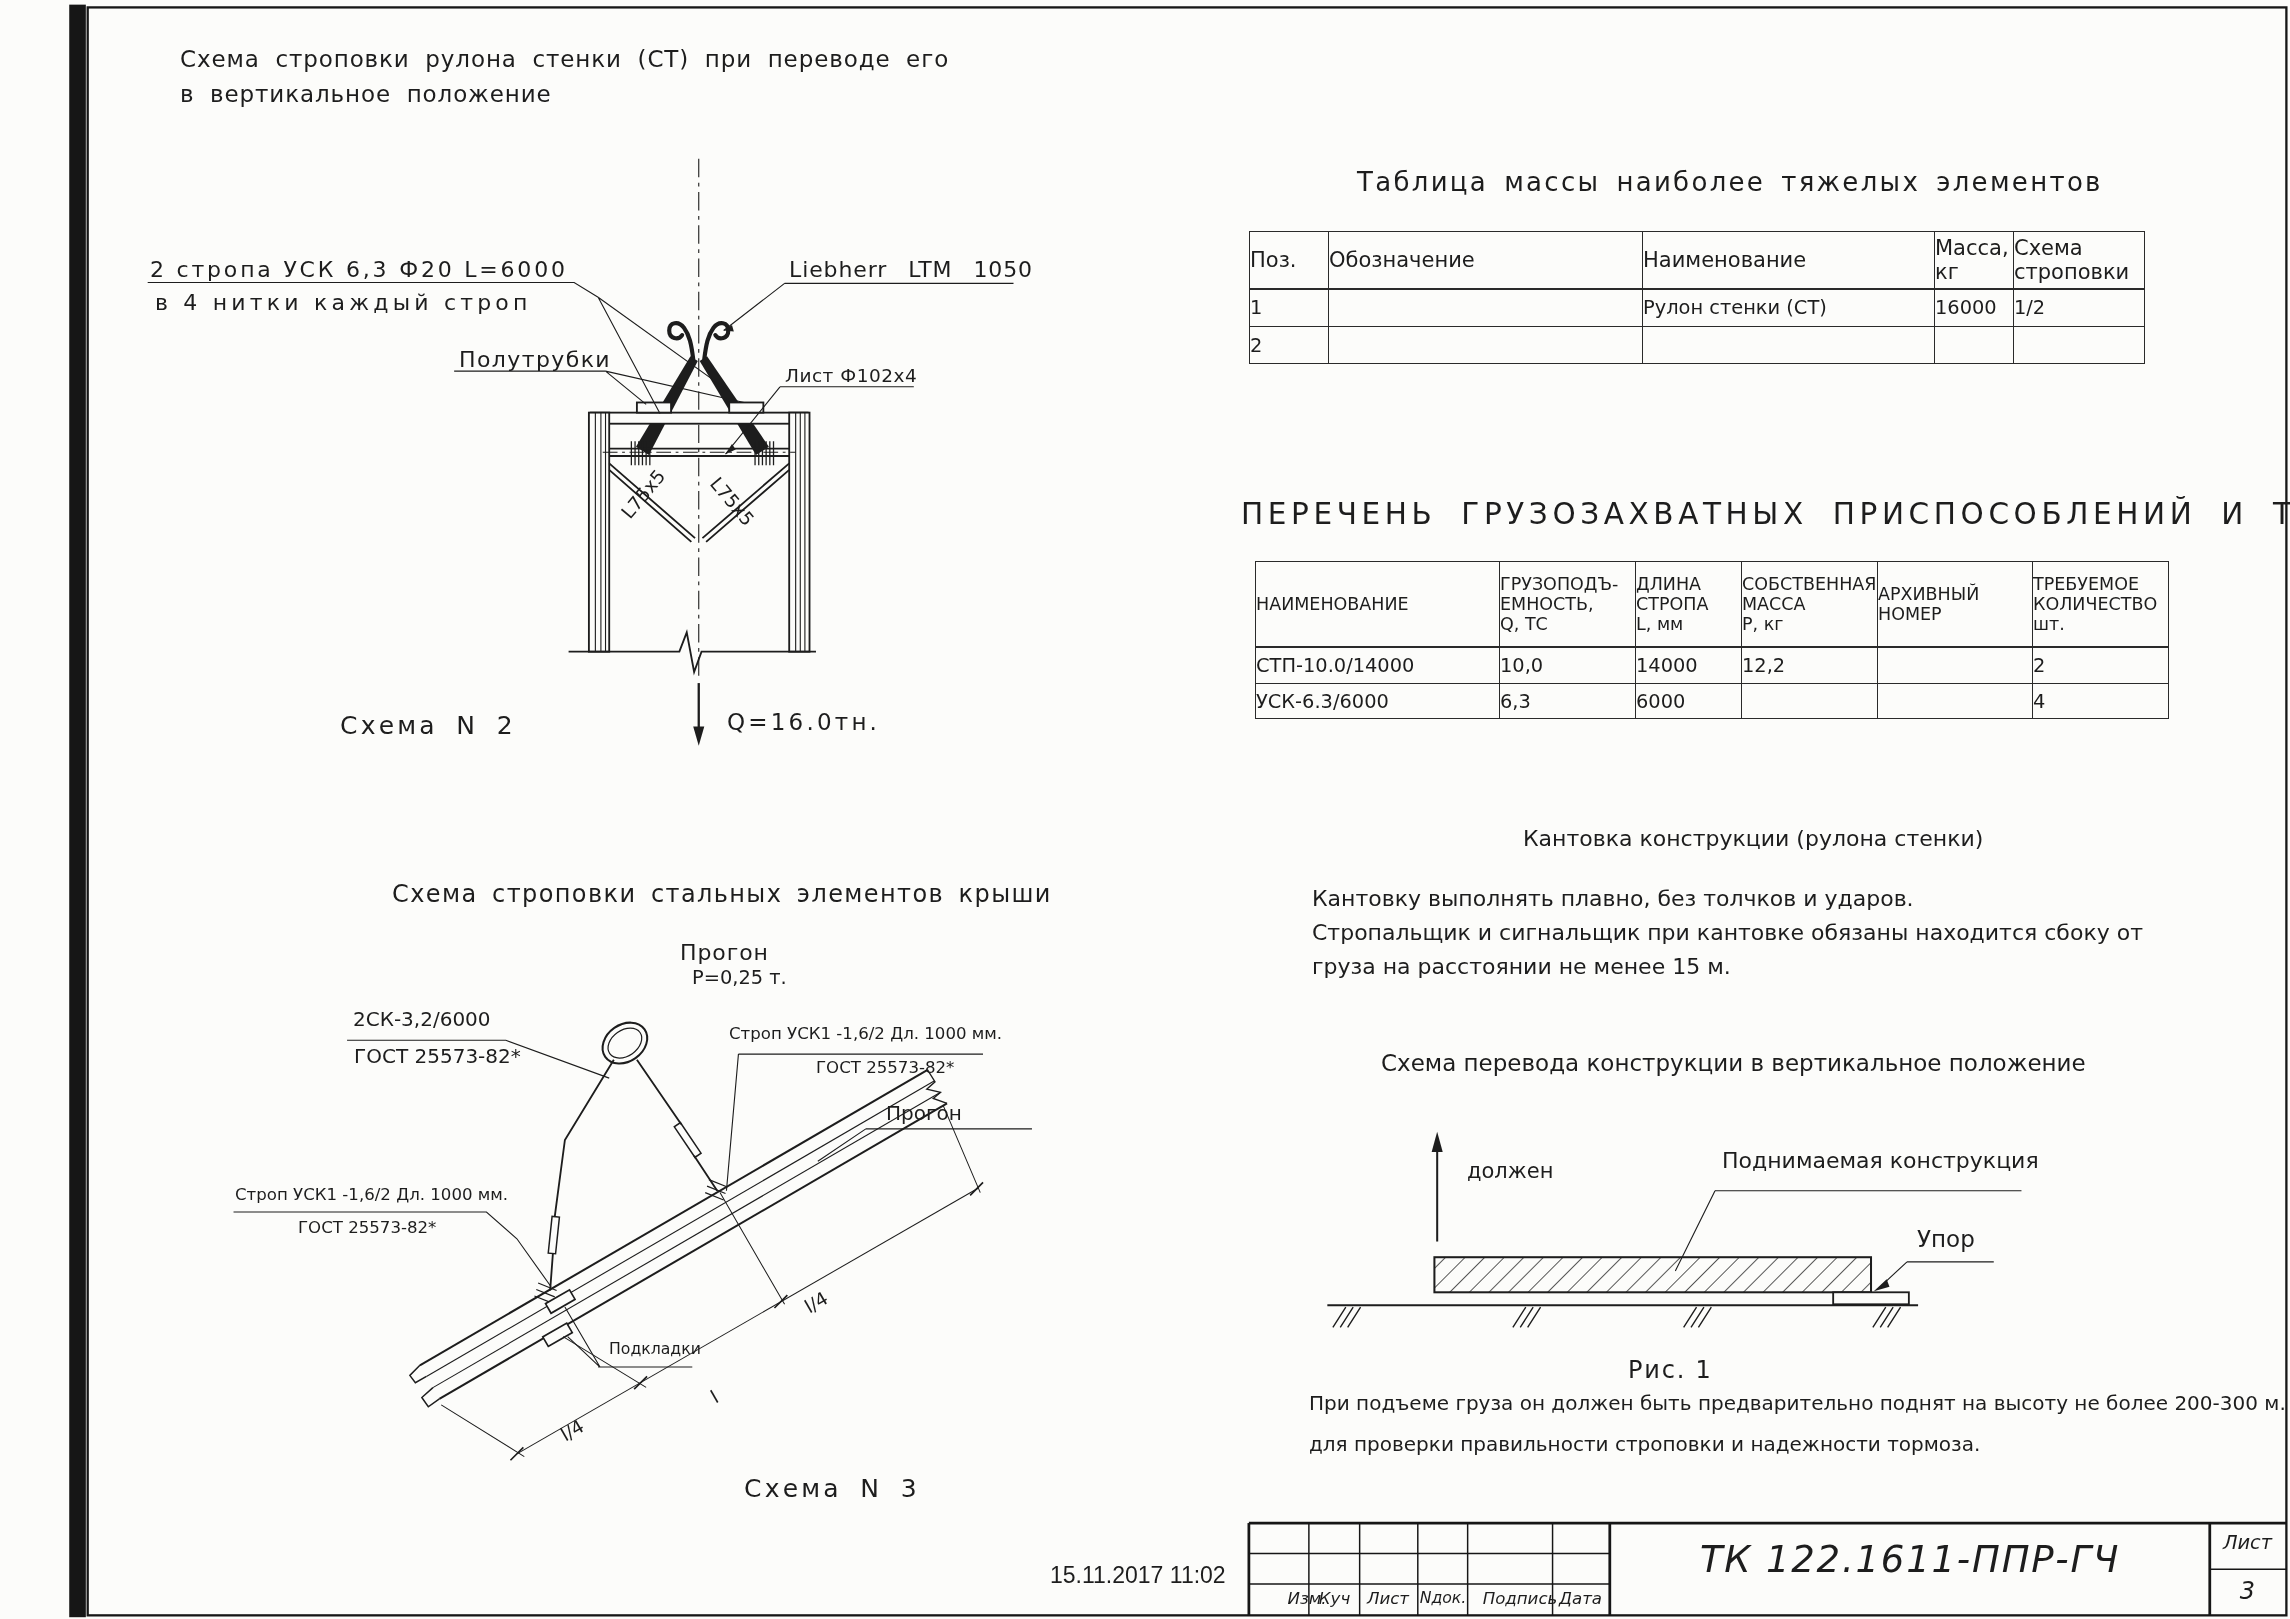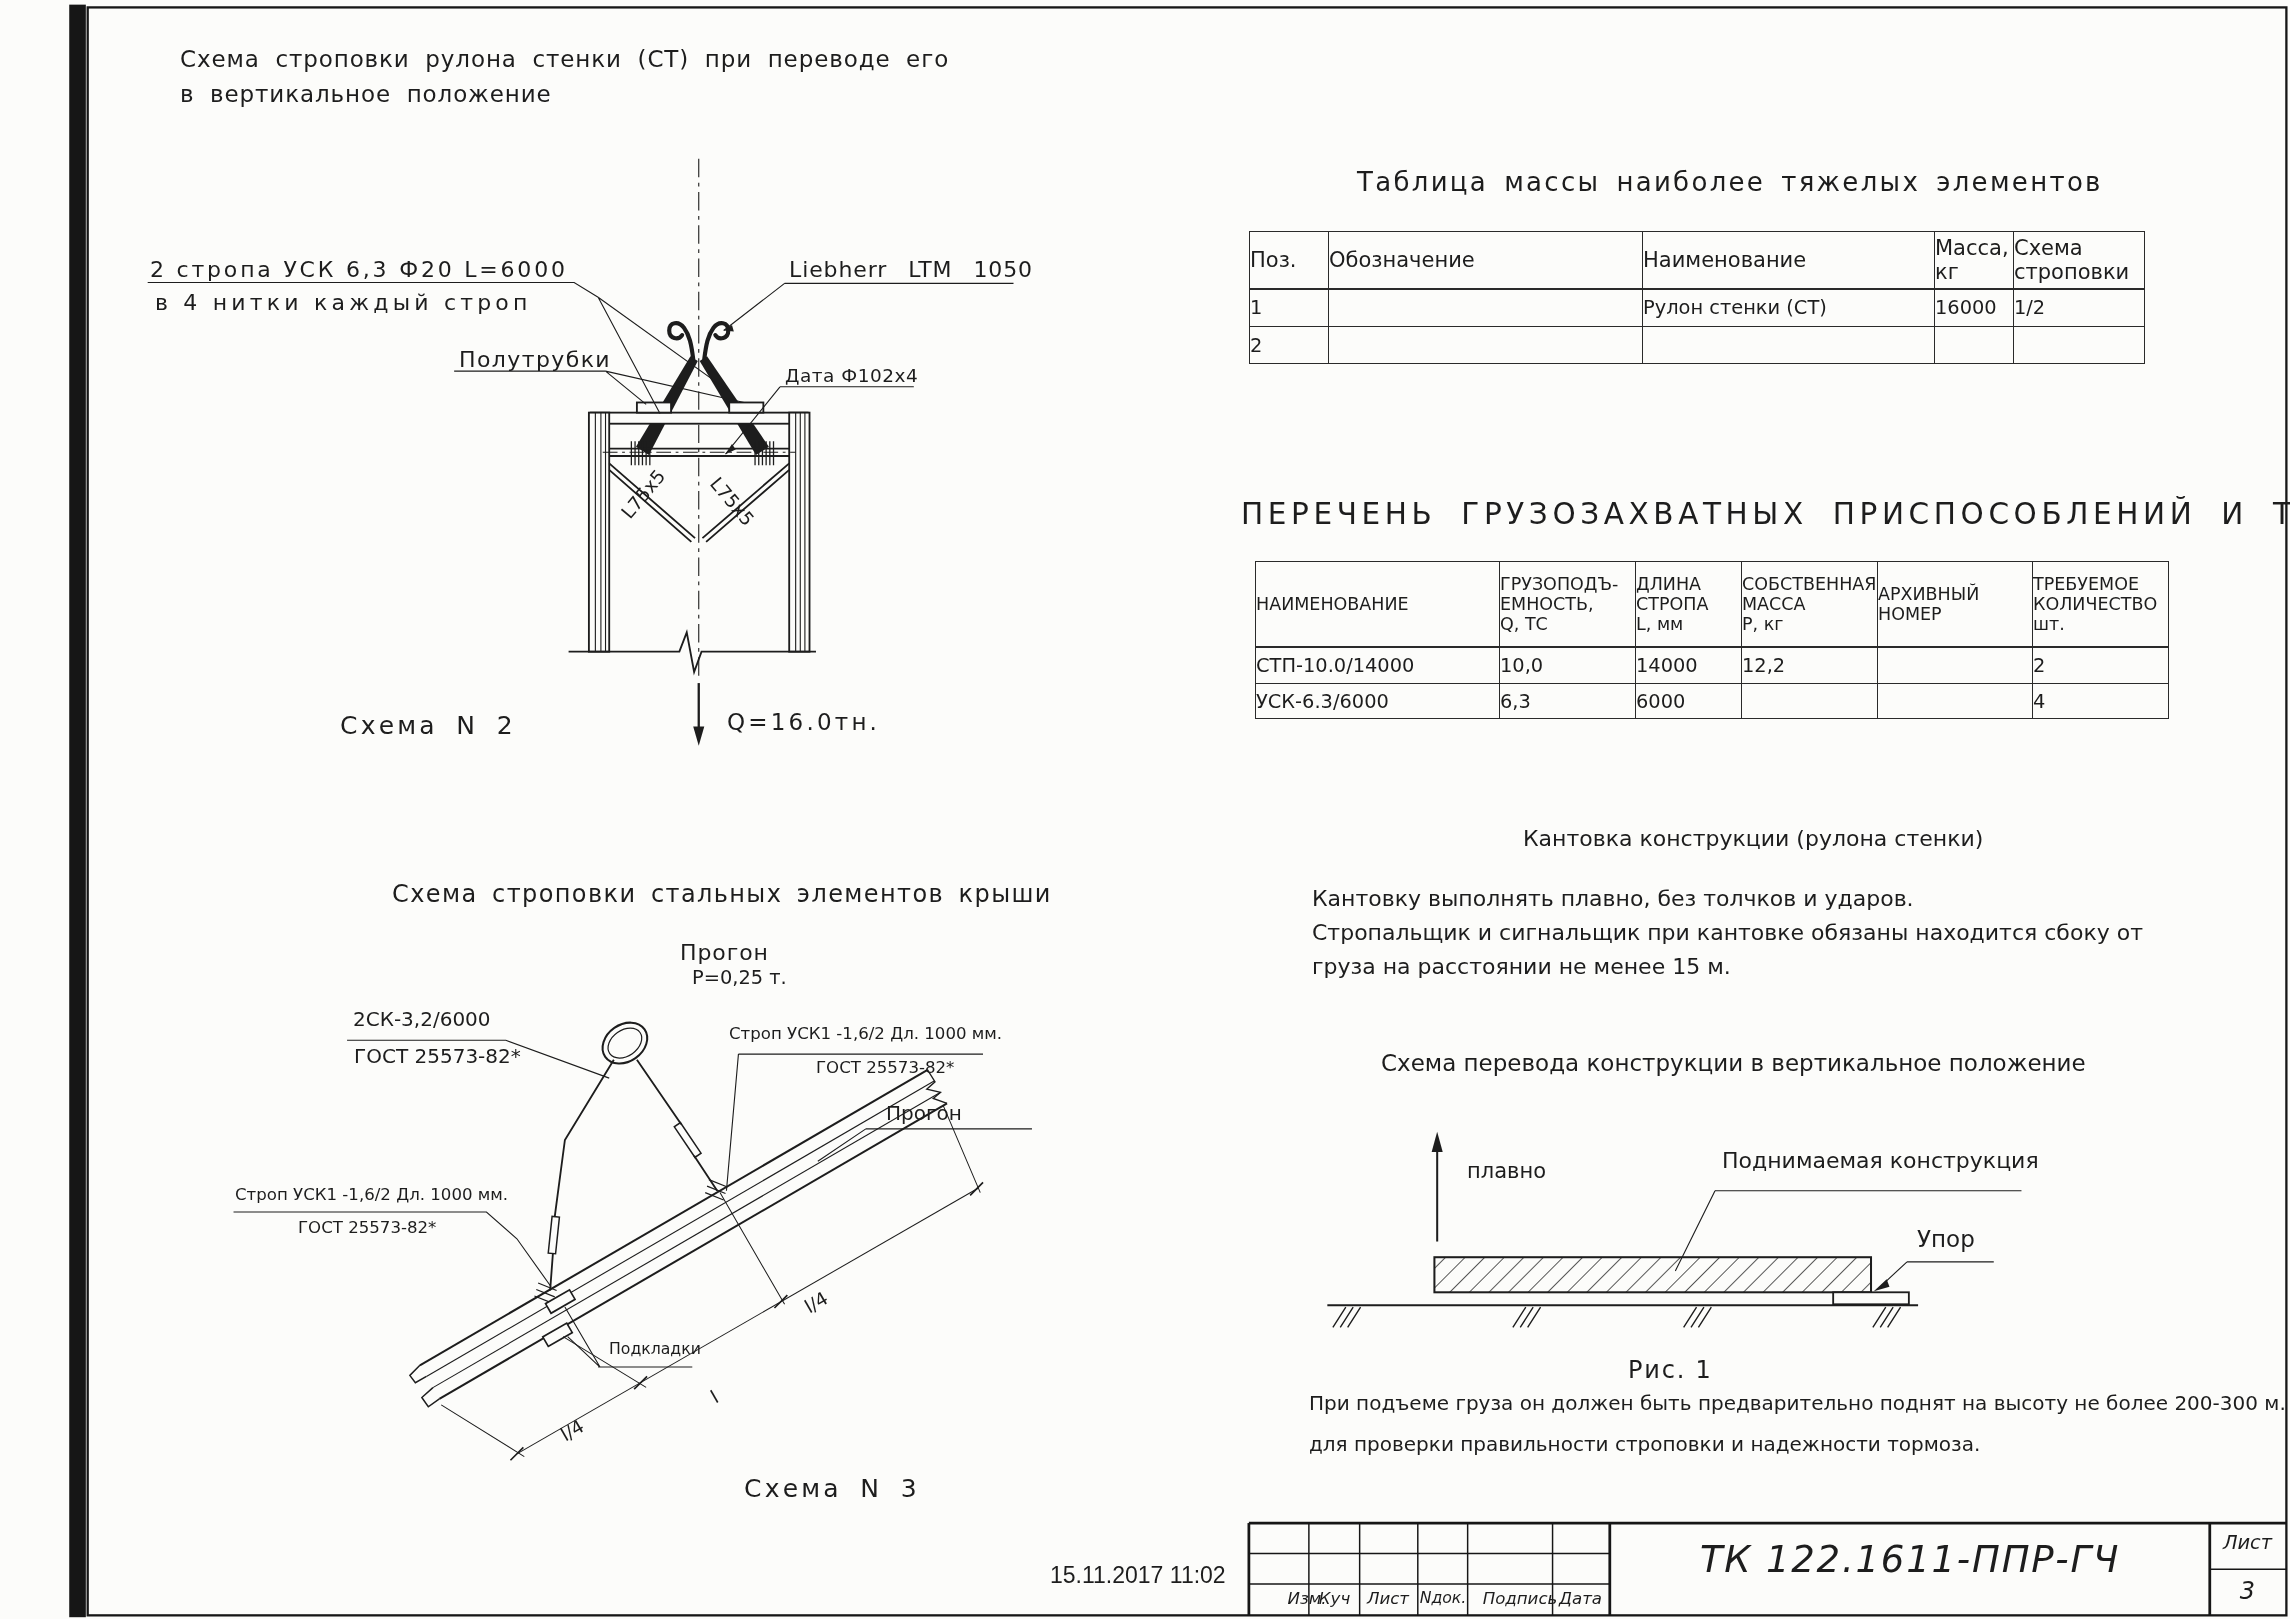--- a/index.html
+++ b/index.html
@@ -158,21 +158,21 @@
     </g>
   </svg>
 
   <div class="t" style="left:180px;top:46px;font-size:23px;letter-spacing:0.9px;word-spacing:7.4px;">Схема строповки рулона стенки (СТ) при переводе его</div>
   <div class="t" style="left:180px;top:81px;font-size:23px;letter-spacing:0.9px;word-spacing:7.4px;">в вертикальное положение</div>
 
   <div class="t" style="left:150px;top:257px;font-size:22px;letter-spacing:2.8px;">2 стропа УСК 6,3 Ф20 L=6000</div>
   <div class="t" style="left:155px;top:290px;font-size:22px;letter-spacing:4.2px;">в 4 нитки каждый строп</div>
   <div class="t" style="left:789px;top:257px;font-size:22px;letter-spacing:0.9px;word-spacing:13px;">Liebherr LTM 1050</div>
   <div class="t" style="left:459px;top:347px;font-size:22px;letter-spacing:1.4px;">Полутрубки</div>
-  <div class="t" style="left:785px;top:365px;font-size:18.5px;letter-spacing:0.5px;">Дата Ф102х4</div>
+  <div class="t" style="left:785px;top:365px;font-size:18.5px;letter-spacing:0.5px;">Лист Ф102х4</div>
   <div class="t rot" style="left:617px;top:509px;font-size:18.5px;transform:rotate(-50deg);">L75х5</div>
   <div class="t rot" style="left:722px;top:473px;font-size:18.5px;transform:rotate(50deg);">L75х5</div>
   <div class="t" style="left:727px;top:709px;font-size:23px;letter-spacing:3.2px;">Q=16.0тн.</div>
   <div class="t" style="left:340px;top:712px;font-size:25px;letter-spacing:3.2px;word-spacing:7.4px;">Схема N 2</div>
 
   <div class="t" style="left:1357px;top:168px;font-size:26px;letter-spacing:2.3px;word-spacing:5.5px;">Таблица массы наиболее тяжелых элементов</div>
   <table class="gtable" style="left:1249px;top:231px;width:895px;">
     <colgroup>
         <col style="width:79px">
         <col style="width:314px">
@@ -264,21 +264,21 @@
     </tr>
   </tbody>
     </table>
 
   <div class="t" style="left:1523px;top:826px;font-size:22px;">Кантовка конструкции (рулона стенки)</div>
   <div class="t" style="left:1312px;top:886px;font-size:22px;">Кантовку выполнять плавно, без толчков и ударов.</div>
   <div class="t" style="left:1312px;top:920px;font-size:22px;">Стропальщик и сигнальщик при кантовке обязаны находится сбоку от</div>
   <div class="t" style="left:1312px;top:954px;font-size:22px;">груза на расстоянии не менее 15 м.</div>
 
   <div class="t" style="left:1381px;top:1050px;font-size:23px;">Схема перевода конструкции в вертикальное положение</div>
-  <div class="t" style="left:1467px;top:1159px;font-size:21px;">плавно</div>
+  <div class="t" style="left:1467px;top:1159px;font-size:21px;">должен</div>
   <div class="t" style="left:1722px;top:1148px;font-size:22px;">Поднимаемая конструкция</div>
   <div class="t" style="left:1917px;top:1226px;font-size:23px;">Упор</div>
   <div class="t" style="left:1628px;top:1357px;font-size:24px;letter-spacing:1.8px;">Рис. 1</div>
 
   <div class="t" style="left:392px;top:881px;font-size:24px;letter-spacing:1.4px;word-spacing:5.5px;">Схема строповки стальных элементов крыши</div>
   <div class="t" style="left:680px;top:940px;font-size:22px;letter-spacing:0.9px;">Прогон</div>
   <div class="t" style="left:692px;top:967px;font-size:19.4px;">P=0,25 т.</div>
   <div class="t" style="left:353px;top:1008px;font-size:20px;">2СК-3,2/6000</div>
   <div class="t" style="left:354px;top:1045px;font-size:20px;">ГОСТ 25573-82*</div>
   <div class="t" style="left:729px;top:1024px;font-size:16.6px;">Строп УСК1 -1,6/2 Дл. 1000 мм.</div>

